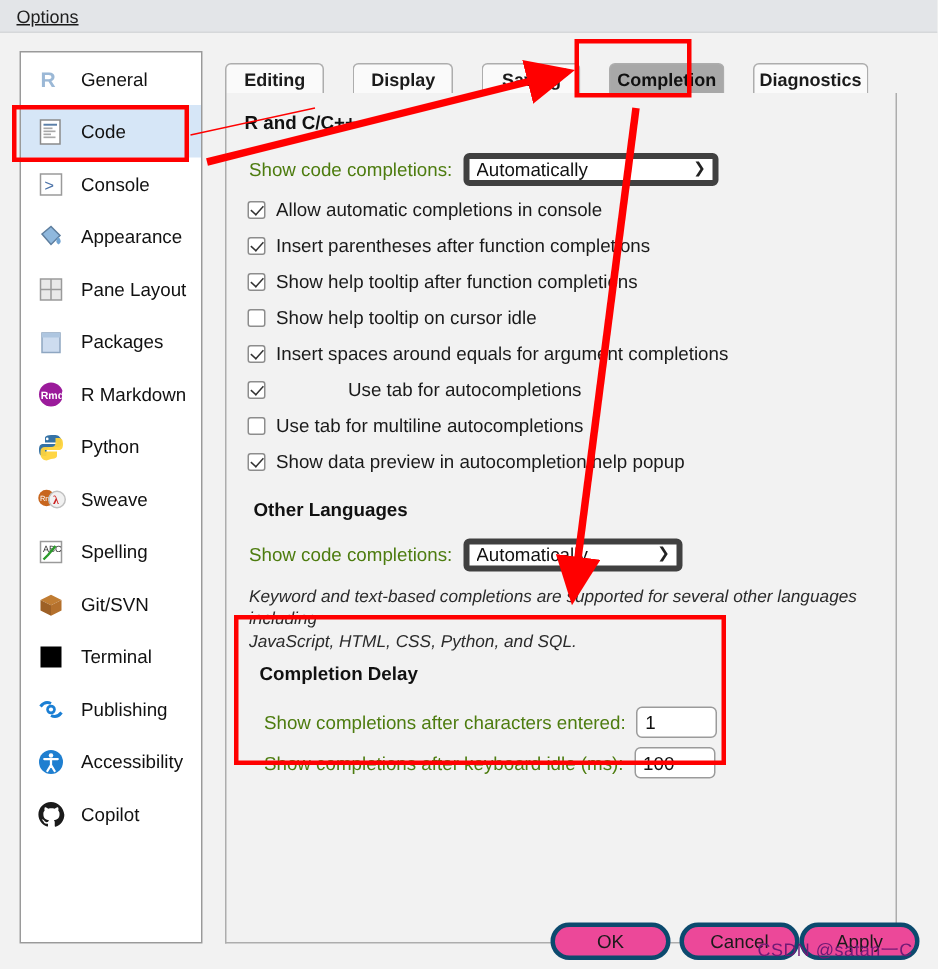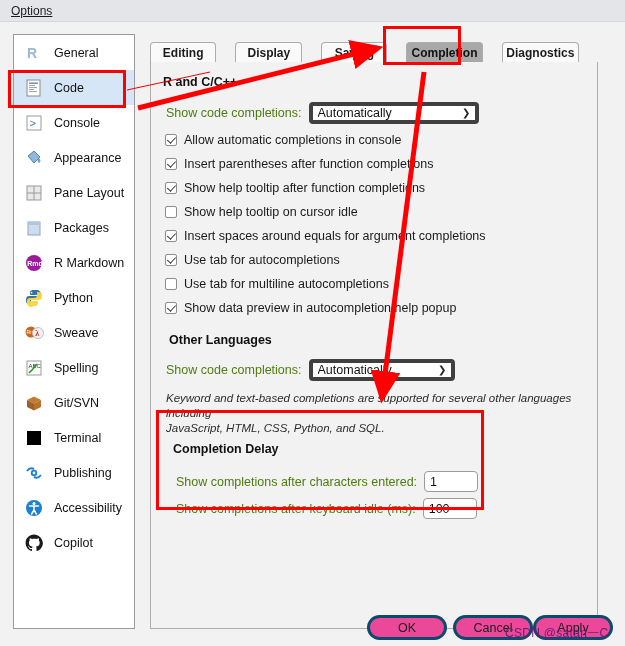--- a/index.html
+++ b/index.html
@@ -463,21 +463,21 @@
           <span class="ctext">Show help tooltip after function completions</span>
         </div>
         <div class="cbrow" style="margin-bottom: 5px;">
           <span class="cbox"></span>
           <span class="ctext">Show help tooltip on cursor idle</span>
         </div>
         <div class="cbrow" style="margin-bottom: 5px;">
           <span class="cbox checked"></span>
           <span class="ctext">Insert spaces around equals for argument completions</span>
         </div>
-        <div class="cbrow" style="margin-bottom: 5px;">
+        <div class="cbrow" style="margin-bottom: 5px; gap: 48px;">
           <span class="cbox checked"></span>
           <span class="ctext">Use tab for autocompletions</span>
         </div>
         <div class="cbrow" style="margin-bottom: 5px;">
           <span class="cbox"></span>
           <span class="ctext">Use tab for multiline autocompletions</span>
         </div>
         <div class="cbrow" style="margin-bottom: 5px;">
           <span class="cbox checked"></span>
           <span class="ctext">Show data preview in autocompletion help popup</span>

